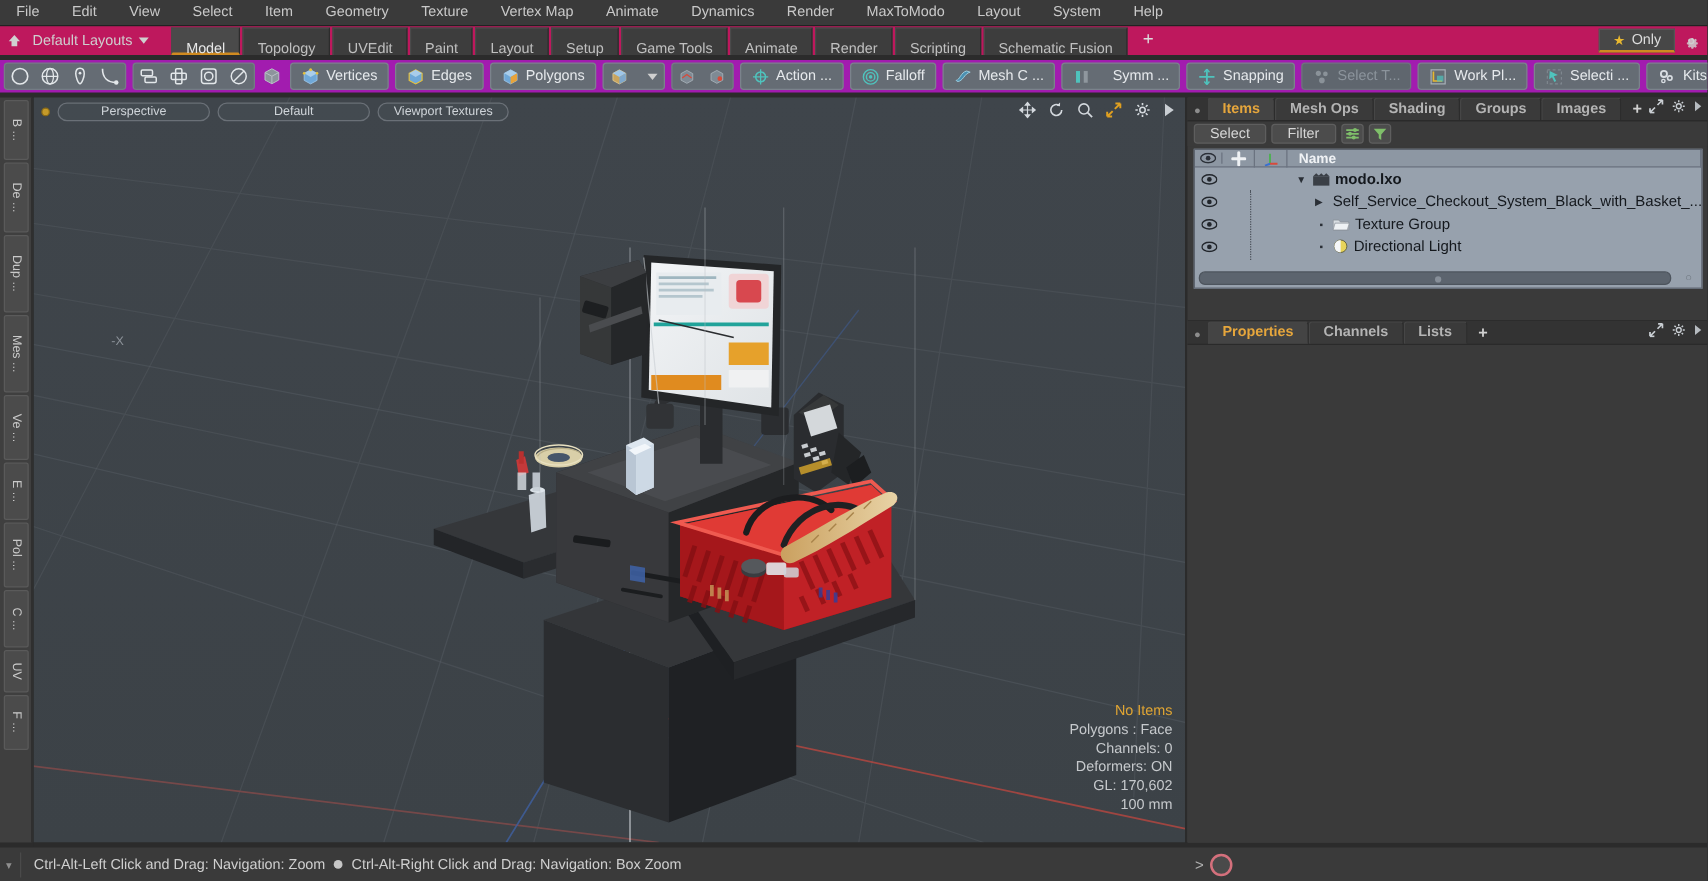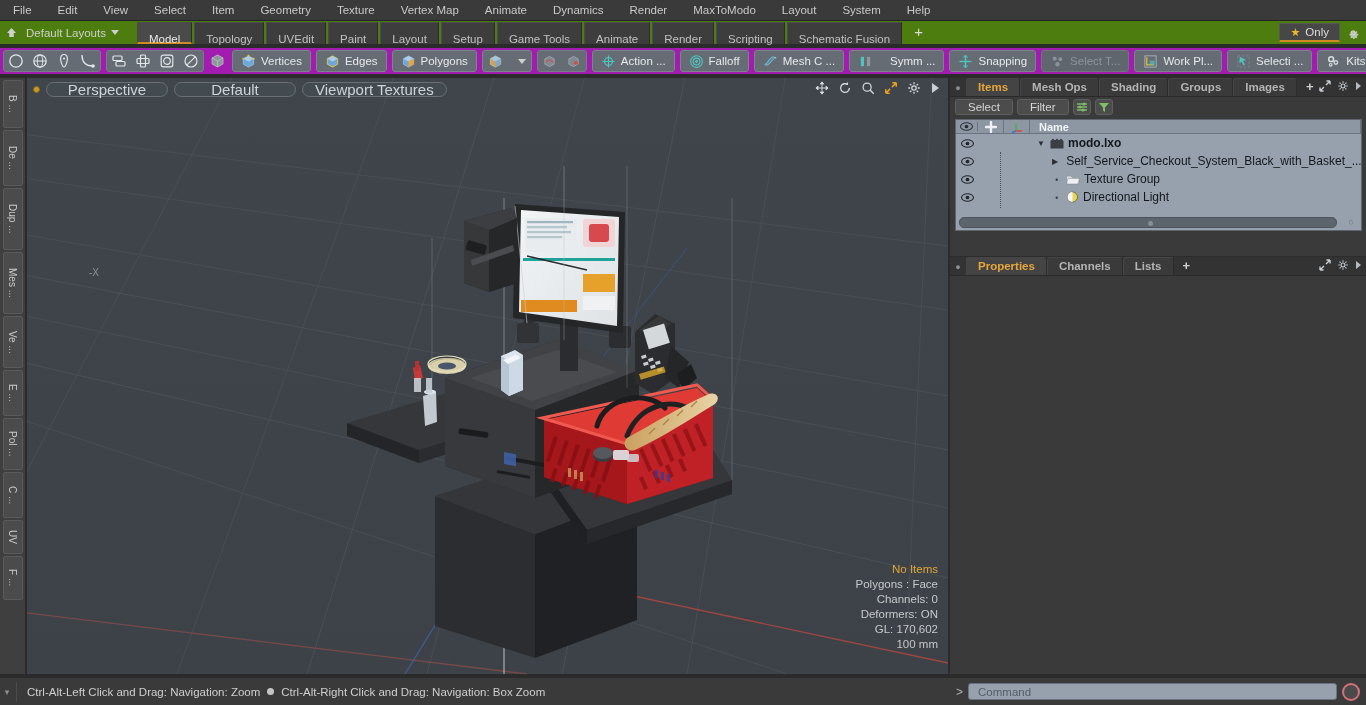--- a/index.html
+++ b/index.html
@@ -16,21 +16,21 @@
   .menubar{
     position:absolute; left:0; top:0; width:1366px; height:21px;
     background:#3a3a3a; display:flex; align-items:center;
     border-bottom:1px solid #222;
   }
   .menubar .mi{ padding:0 13px; line-height:20px; height:20px; color:#c9c9c9; font-size:11.5px; cursor:default; }
 
   
   .layoutbar{
     position:absolute; left:0; top:21px; width:1366px; height:23px;
-    background:#4d7c0f; display:flex; align-items:center;
+    background:#be185d; display:flex; align-items:center;
   }
   .lb-home{ width:22px; height:21px; display:flex; align-items:center; justify-content:center; color:#cfcfcf; }
   .lb-home svg{ display:block; }
   .lb-layouts{ padding:0 10px 0 4px; font-size:11.5px; color:#cfcfcf; display:flex; align-items:center; gap:5px;}
   .caret{ width:0;height:0;border-left:4px solid transparent;border-right:4px solid transparent;border-top:5px solid #cfcfcf; display:inline-block;}
   .tabs{ display:flex; align-items:flex-end; height:23px; margin-left:8px; }
   .tab{
     height:22px; line-height:21px; padding:6px 11px; font-size:11.5px;
     background:#3d3d3d; color:#c0c0c0; margin-right:2px;
     border-top:1px solid #4a4a4a; border-left:1px solid #4a4a4a; border-right:1px solid #2c2c2c;
@@ -83,21 +83,21 @@
     position:absolute; left:27px; top:78px; width:921px; height:596px;
     background:#3e4449; overflow:hidden;
   }
   .vp-canvas{ position:absolute; inset:0; }
   .vp-header{
     position:absolute; left:0; top:0; width:921px; height:22px;
     display:flex; align-items:center; padding-left:6px; gap:6px; z-index:5;
   }
   .vp-dot{ width:7px;height:7px;border-radius:50%;background:#c59a2a; border:1px solid #8d6c16;}
   .vp-pill{
-    height:15px; padding:0 12px; line-height:14px; font-size:15px;
+    height:15px; padding:0 12px; line-height:14px; font-size:10px;
     border:1px solid #6a7077; border-radius:8px; color:#cfd4d9;
     background:rgba(74,80,87,.45);
   }
   .vp-pill.wide{ min-width:122px; text-align:center; }
   .vp-tools{
     position:absolute; right:8px; top:3px; display:flex; align-items:center; gap:9px; z-index:5;
   }
   .vp-tools span{ display:flex; align-items:center; }
 
   .vp-stats{
@@ -901,20 +901,17 @@
 
   <div class="statusbar">
     <div class="status-arrow">▾</div>
     <div class="status-text">
       <span>Ctrl-Alt-Left Click and Drag: Navigation: Zoom</span>
       <span class="status-bullet"></span>
       <span>Ctrl-Alt-Right Click and Drag: Navigation: Box Zoom</span>
     </div>
     <div class="cmdzone">
       <span class="cmd-gt">&gt;</span>
-      <div class="cmdinput">
-        <span>Command</span>
-      </div>
       <div class="cmd-circle"></div>
     </div>
   </div>
 
 </div>
 
 </body></html>

